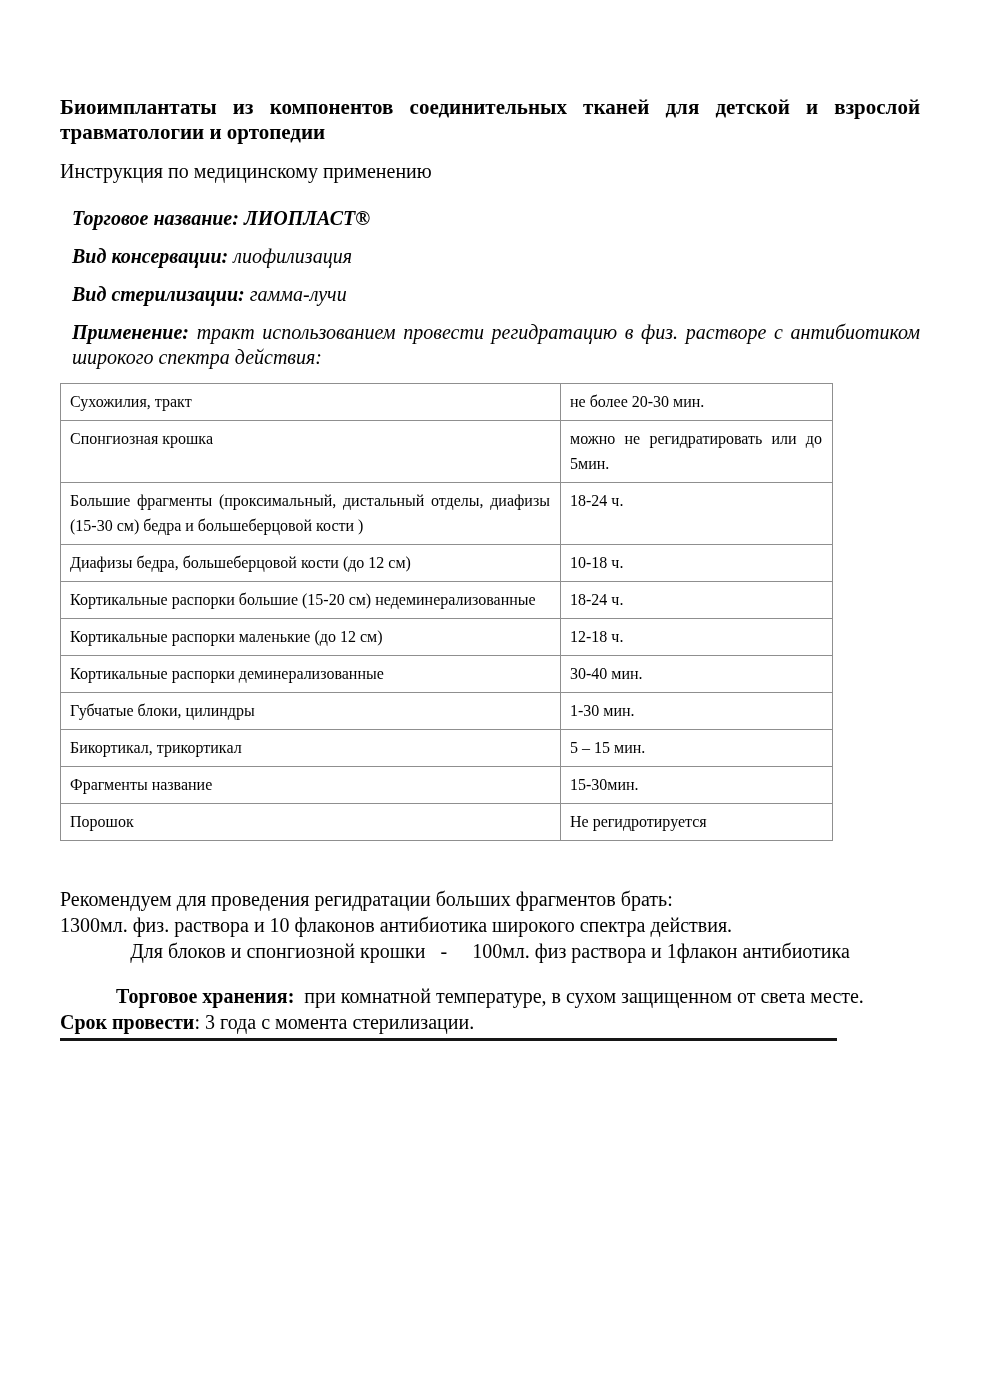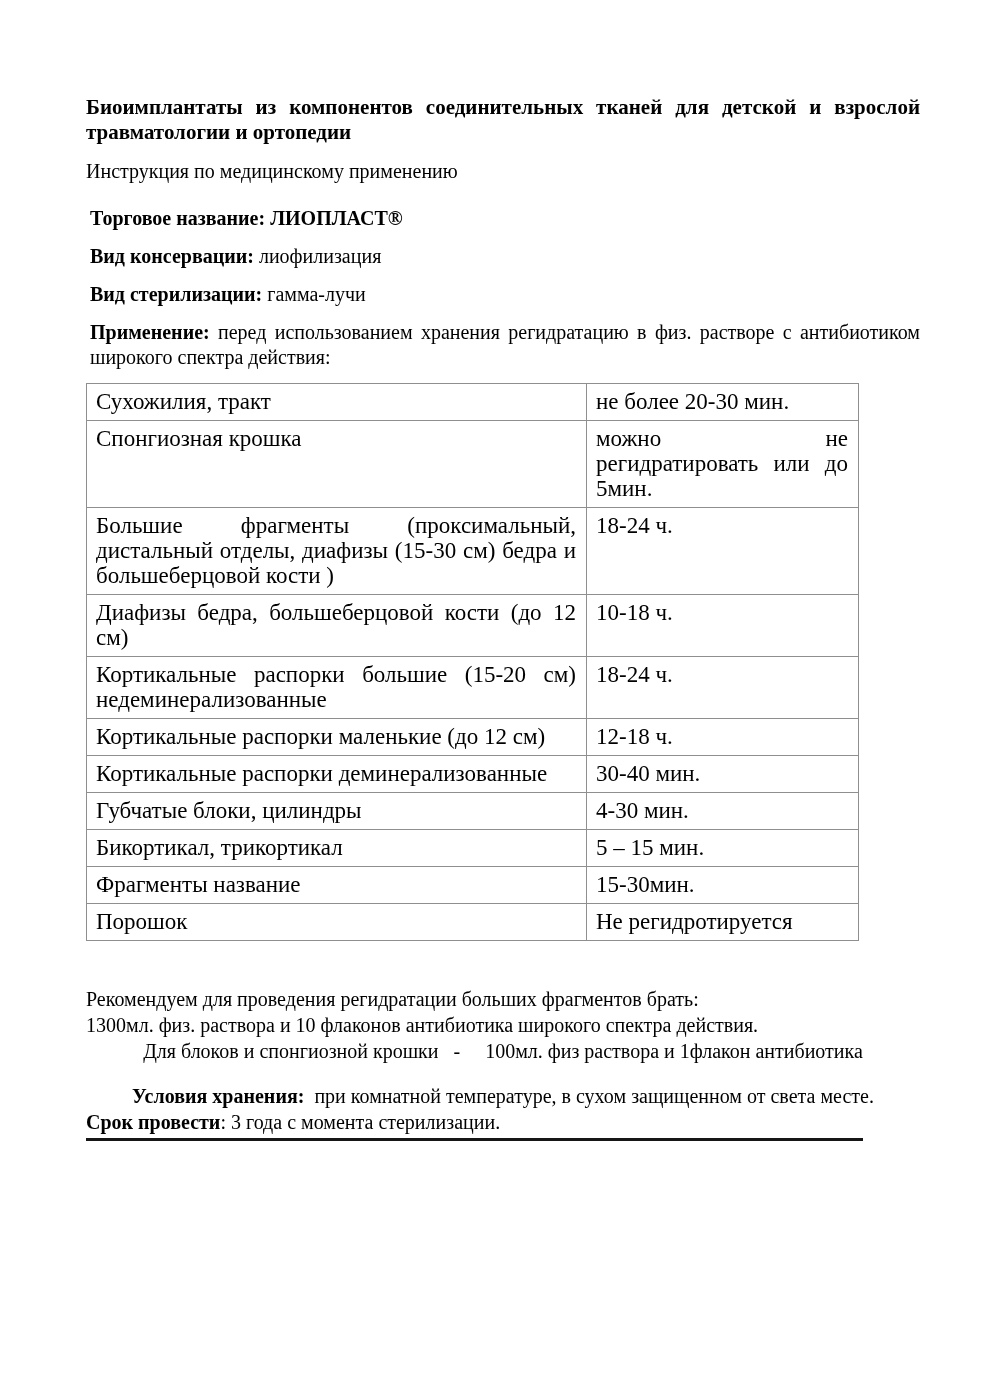--- a/index.html
+++ b/index.html
@@ -9,54 +9,55 @@
   }
   body {
     width: 989px;
     height: 1400px;
     overflow: hidden;
   }
   .page {
     box-sizing: border-box;
     width: 989px;
     height: 1192px;
-    padding: 95px 69px 0 86px;
+    padding: 95px 69px 0 60px;
     font-family: "Liberation Serif", "DejaVu Serif", serif;
     font-size: 20px;
     line-height: 25px;
     color: #000000;
   }
   .title {
     font-size: 21px;
     line-height: 25px;
     font-weight: bold;
     text-align: justify;
     margin: 0 0 14px 0;
   }
   .subtitle {
     text-align: left;
     margin: 0 0 22px 0;
   }
   .field {
-    margin: 0 0 13px 4px;
+    margin: 0 0 13px 12px;
     text-align: justify;
+    font-style: italic;
   }
   .field .bold-value { font-weight: bold; }
   table.rehydration {
     border-collapse: collapse;
     table-layout: fixed;
     width: 772px;
     margin: 0;
   }
   table.rehydration td {
     border: 1px solid #8f8f8f;
     vertical-align: top;
     text-align: justify;
     padding: 5px 10px 6px 9px;
-    font-size: 23px;
+    font-size: 16px;
     line-height: 25px;
   }
   col.c1 { width: 500px; }
   col.c2 { width: 272px; }
   .recommend {
     margin-top: 45px;
     line-height: 26px;
   }
   .prewrap { white-space: pre-wrap; text-align: center; }
   .storage {
@@ -79,21 +80,21 @@
   <h1 class="title">Биоимплантаты из компонентов соединительных тканей для детской и взрослой травматологии и ортопедии</h1>
 
   <p class="subtitle">Инструкция по медицинскому применению</p>
 
   <p class="field"><strong>Торговое название:</strong><span class="bold-value"> ЛИОПЛАСТ®</span></p>
 
   <p class="field"><strong>Вид консервации:</strong><span> лиофилизация</span></p>
 
   <p class="field"><strong>Вид стерилизации:</strong><span> гамма-лучи</span></p>
 
-  <p class="field"><strong>Применение:</strong><span> перед использованием хранения регидратацию в физ. растворе с антибиотиком широкого спектра действия:</span></p>
+  <p class="field"><strong>Применение:</strong><span> тракт использованием провести регидратацию в физ. растворе с антибиотиком широкого спектра действия:</span></p>
 
   <table class="rehydration">
     <colgroup>
         <col class="c1">
         <col class="c2">
       </colgroup>
     <tbody>
       <tr>
         <td>Сухожилия, тракт</td>
         <td>не более 20-30 мин.</td>
@@ -117,21 +118,21 @@
       <tr>
         <td>Кортикальные распорки маленькие (до 12 см)</td>
         <td>12-18 ч.</td>
       </tr>
       <tr>
         <td>Кортикальные распорки деминерализованные</td>
         <td>30-40 мин.</td>
       </tr>
       <tr>
         <td>Губчатые блоки, цилиндры</td>
-        <td>4-30 мин.</td>
+        <td>1-30 мин.</td>
       </tr>
       <tr>
         <td>Бикортикал, трикортикал</td>
         <td>5 – 15 мин.</td>
       </tr>
       <tr>
         <td>Фрагменты название</td>
         <td>15-30мин.</td>
       </tr>
       <tr>
@@ -141,19 +142,19 @@
     </tbody>
   </table>
 
   <div class="recommend">
     <div>Рекомендуем для проведения регидратации больших фрагментов брать:</div>
     <div>1300мл. физ. раствора и 10 флаконов антибиотика широкого спектра действия.</div>
     <div class="prewrap">Для блоков и спонгиозной крошки   -     100мл. физ раствора и 1флакон антибиотика</div>
   </div>
 
   <div class="storage">
-    <p class="prewrap"><strong>Условия хранения:</strong><span>  при комнатной температуре, в сухом защищенном от света месте.</span></p>
+    <p class="prewrap"><strong>Торговое хранения:</strong><span>  при комнатной температуре, в сухом защищенном от света месте.</span></p>
     <p><strong>Срок провести</strong><span>: 3 года с момента стерилизации.</span></p>
   </div>
 
   <div class="rule"></div>
 
 </div>
 
 </body></html>

